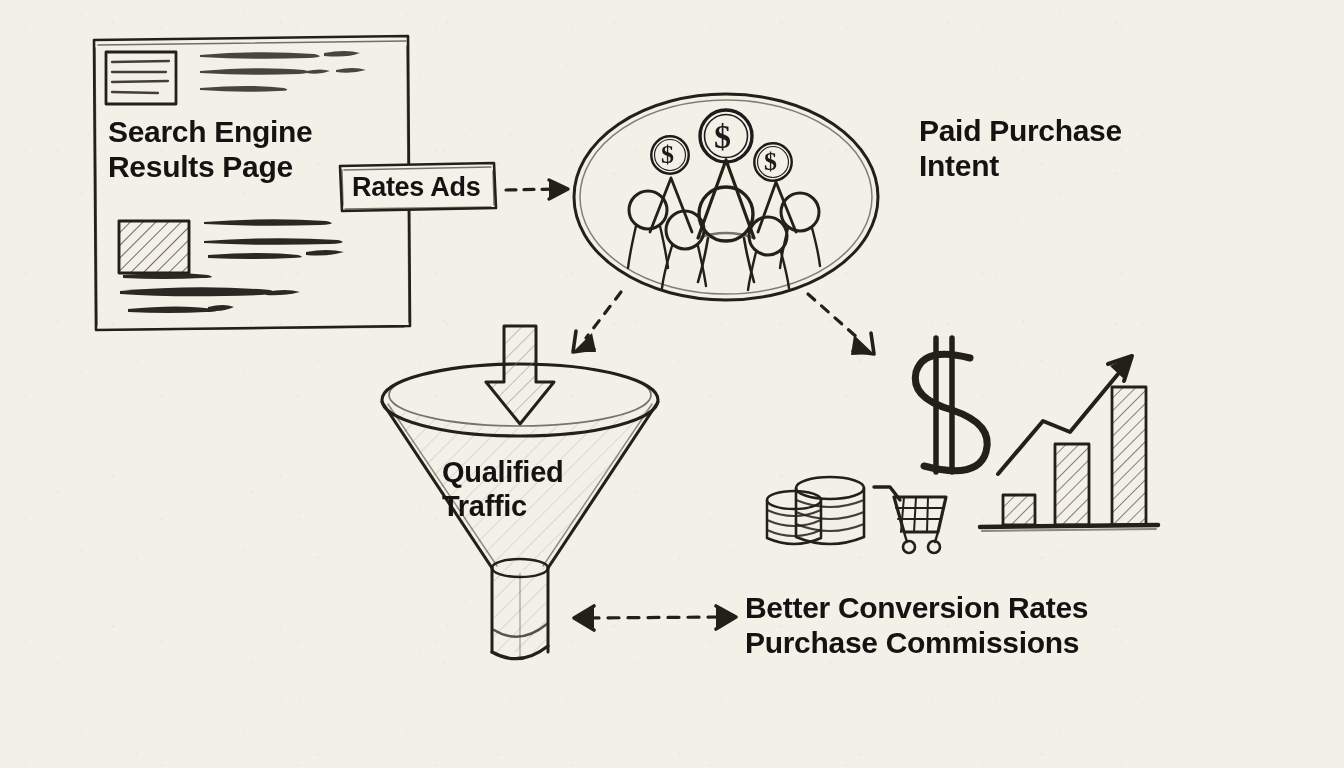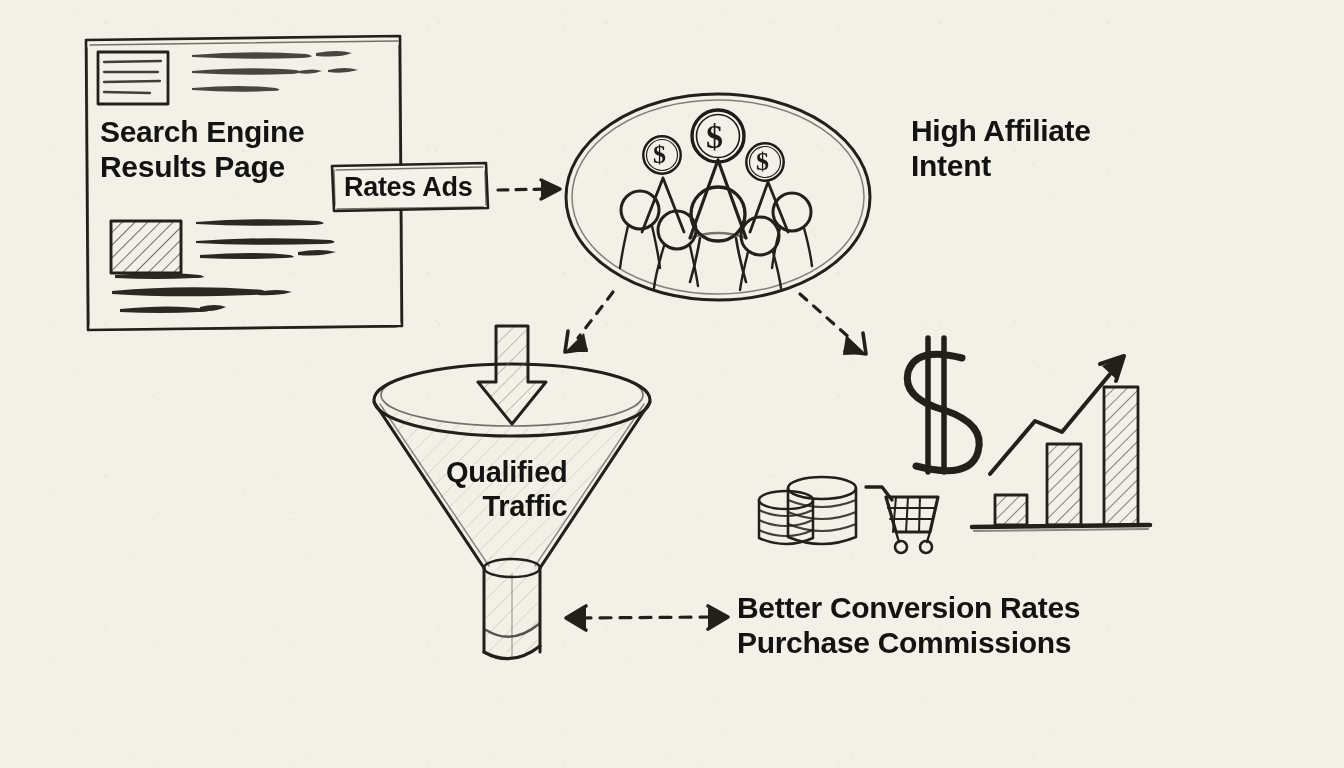--- a/index.html
+++ b/index.html
@@ -3,21 +3,21 @@
 <meta charset="utf-8">
 <title>Paid Ads Funnel Sketch</title>
 <style>
   html,body{margin:0;padding:0;}
   body{
     width:1344px;height:768px;overflow:hidden;
     background:#f3f0e7;
     font-family:"Liberation Sans", sans-serif;
     position:relative;
   }
-  #stage{position:absolute;inset:0;width:1200px;height:768px;}
+  #stage{position:absolute;inset:0;width:1200px;height:768px;margin-left:8px;}
   .paper-noise{
     position:absolute;inset:0;pointer-events:none;
     background-image:
       radial-gradient(circle at 12% 22%, rgba(120,110,90,.055) 0 1.2px, transparent 1.6px),
       radial-gradient(circle at 38% 71%, rgba(120,110,90,.05) 0 1.1px, transparent 1.5px),
       radial-gradient(circle at 63% 15%, rgba(120,110,90,.05) 0 1.3px, transparent 1.7px),
       radial-gradient(circle at 82% 58%, rgba(120,110,90,.045) 0 1.1px, transparent 1.5px),
       radial-gradient(circle at 26% 88%, rgba(120,110,90,.05) 0 1.2px, transparent 1.6px),
       radial-gradient(circle at 91% 31%, rgba(120,110,90,.045) 0 1px, transparent 1.4px),
       radial-gradient(circle at 52% 44%, rgba(120,110,90,.04) 0 1px, transparent 1.4px),
@@ -33,21 +33,21 @@
     position:absolute;
     font-family:"Liberation Sans", sans-serif;
     font-weight:bold;
     color:#131311;
     letter-spacing:-0.3px;
     line-height:1.18;
     white-space:pre-line;
   }
   #label-serp{left:100px;top:114px;font-size:30px;}
   #label-intent{left:911px;top:113px;font-size:30px;}
-  #label-funnel{left:446px;top:455px;font-size:29px;text-align:right;}
+  #label-funnel{left:434px;top:455px;font-size:29px;text-align:left;}
   #label-outcome{left:737px;top:590px;font-size:30px;}
   #label-paidads{left:344px;top:172px;font-size:27px;}
 </style>
 </head>
 <body>
 
 <div id="stage">
   <div class="paper-noise"></div>
 
   <svg width="1344" height="768" viewBox="0 0 1344 768">
@@ -241,21 +241,21 @@
         <path d="M580 618 L712 617" stroke-width="3.2" stroke-dasharray="11 9"></path>
         <path d="M586 606 L566 618 L586 630" stroke-width="3.6" fill="#232019"></path>
         <path d="M708 606 L728 617 L708 629" stroke-width="3.6" fill="#232019"></path>
       </g>
     </g>
   </svg>
 
   <div class="lbl" id="label-serp">Search Engine
 Results Page</div>
   <div class="lbl" id="label-paidads">Rates Ads</div>
-  <div class="lbl" id="label-intent">High Affiliate
+  <div class="lbl" id="label-intent">Paid Purchase
 Intent</div>
   <div class="lbl" id="label-funnel">Qualified
 Traffic</div>
   <div class="lbl" id="label-outcome">Better Conversion Rates
 Purchase Commissions</div>
 
   <div style="position:absolute;left:706px;top:118px;font-size:34px;font-weight:bold;color:#1e1c1a;font-family:'Liberation Serif',serif;">$</div>
   <div style="position:absolute;left:653px;top:140px;font-size:26px;font-weight:bold;color:#1e1c1a;font-family:'Liberation Serif',serif;">$</div>
   <div style="position:absolute;left:756px;top:147px;font-size:26px;font-weight:bold;color:#1e1c1a;font-family:'Liberation Serif',serif;">$</div>
 </div>

